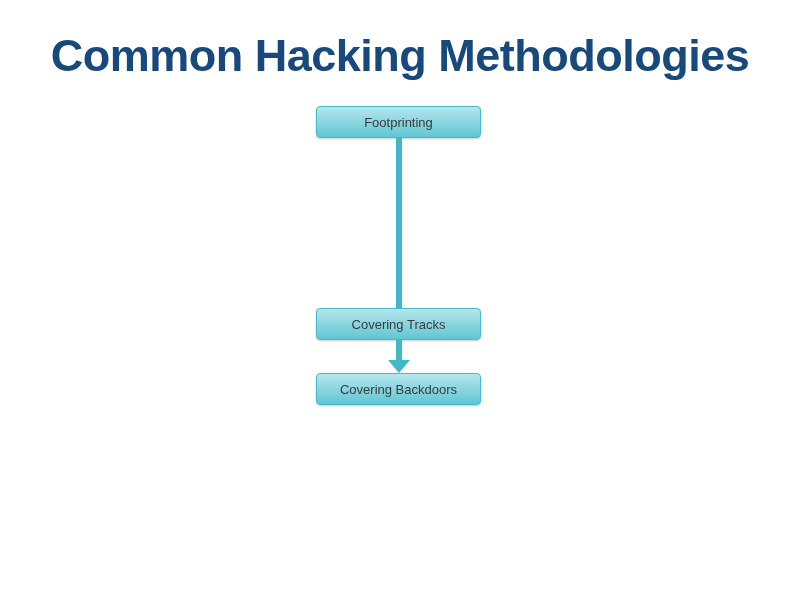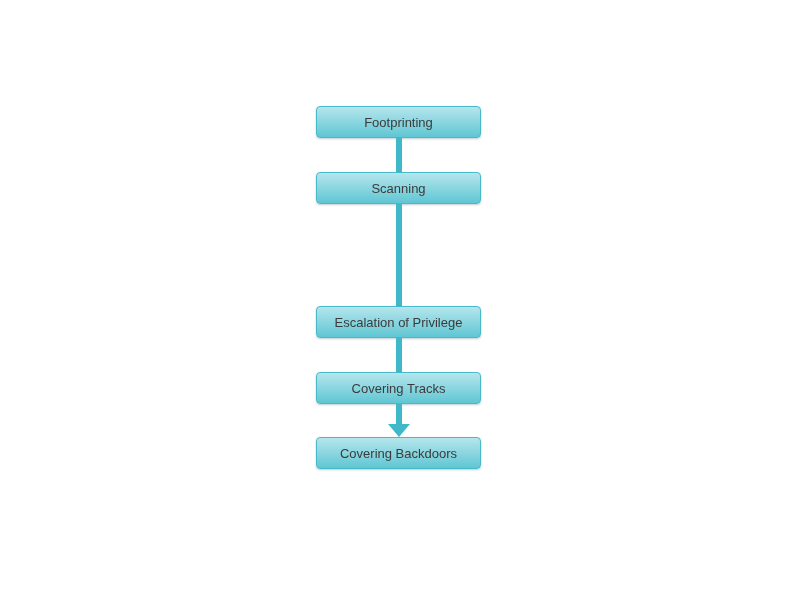--- a/index.html
+++ b/index.html
@@ -76,44 +76,39 @@
     border-left: 11px solid transparent;
     border-right: 11px solid transparent;
     border-top: 13px solid var(--connector, #3fb8c9);
   }
 </style>
 </head>
 <body>
 
 <div class="slide">
 
+  <h1 class="title">Common Hacking Methodologies</h1>
 
   <div class="flowchart">
 
     <div class="step-box">
       <span>Footprinting</span>
-    </div>
-
-    <div class="connector"></div>
-
-    <div class="step-box">
-      <span>Scanning</span>
     </div>
 
     <div class="connector"></div>
 
 
     <div class="connector"></div>
 
 
     <div class="connector"></div>
 
-    <div class="step-box">
-      <span>Escalation of Privilege</span>
-    </div>
+
+    <div class="connector"></div>
+
 
     <div class="connector"></div>
 
     <div class="step-box">
       <span>Covering Tracks</span>
     </div>
 
     <div class="connector-arrow">
       <div class="shaft"></div>
       <div class="head"></div>

